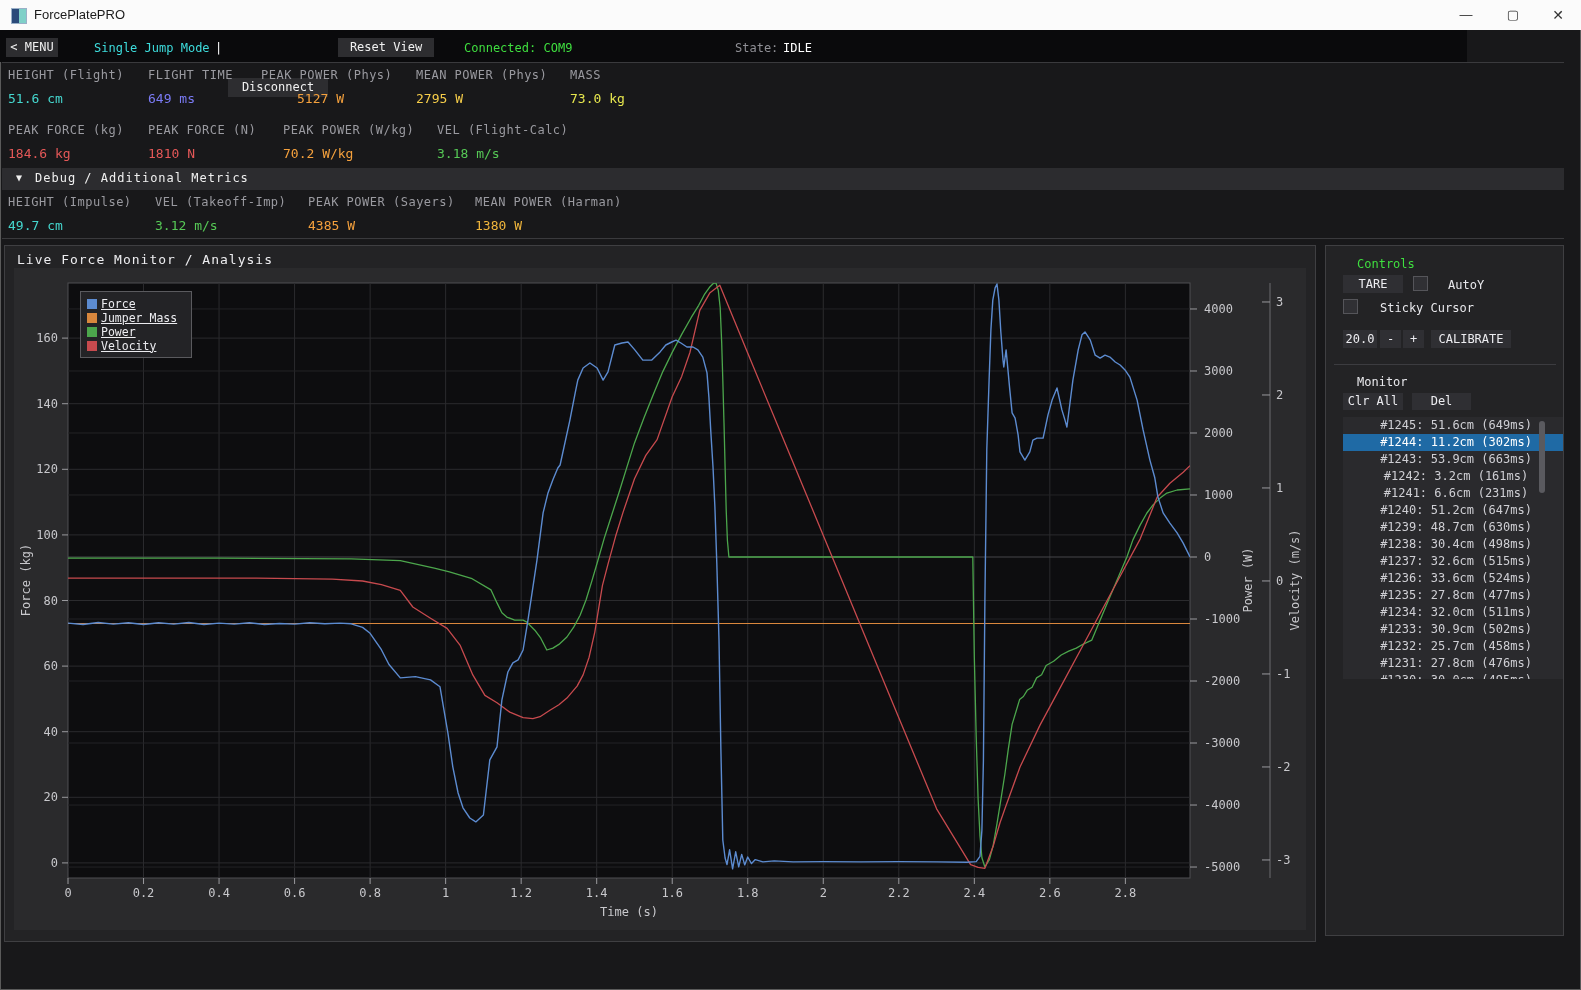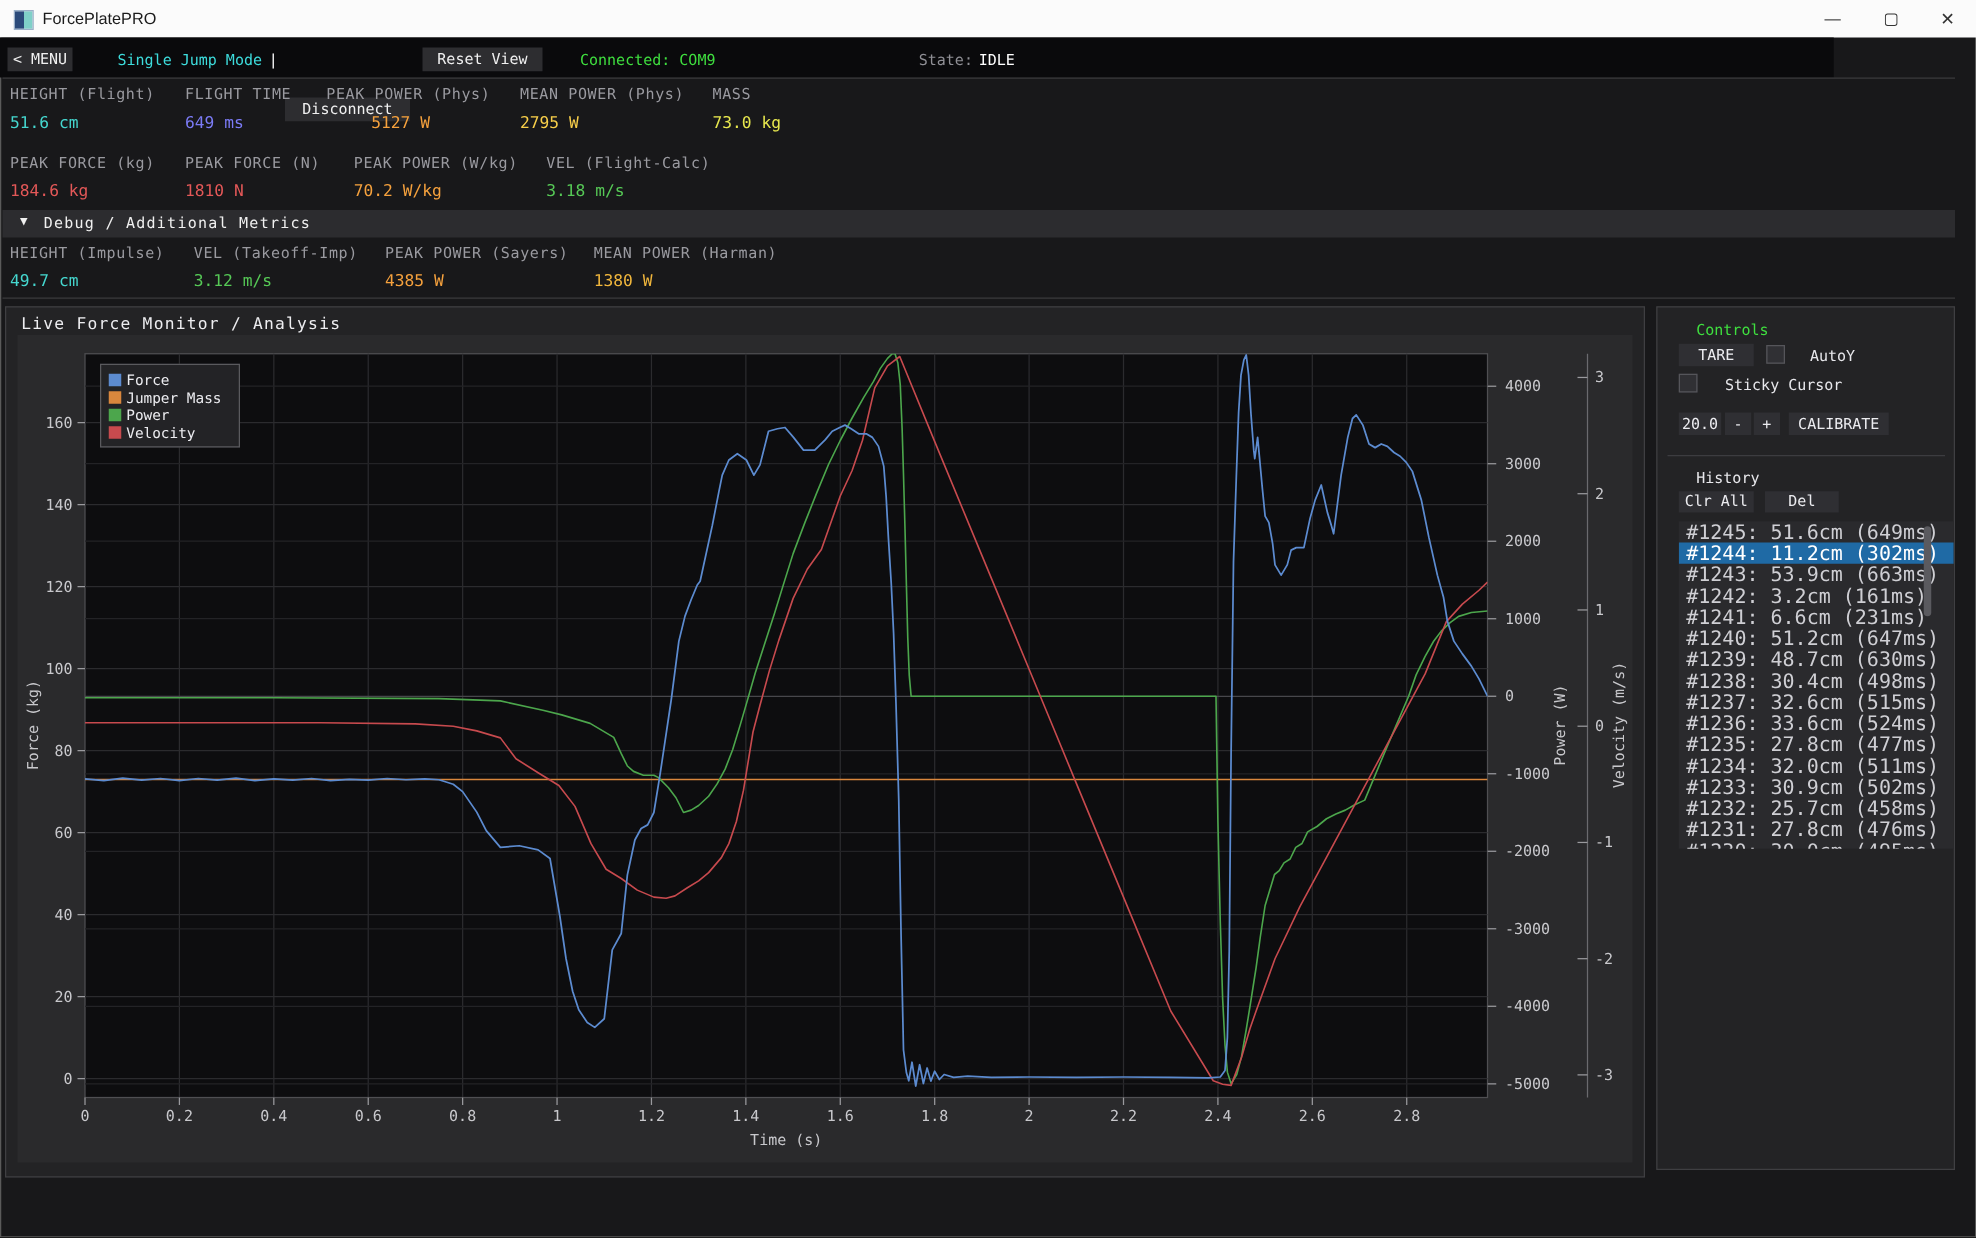--- a/index.html
+++ b/index.html
@@ -26,30 +26,30 @@
                 color:#f0f0f0;font-size:12px;}
   .sep-line{position:absolute;left:2px;width:1562px;height:0;border-top:1px solid #3a3a3d;}
   
   .panel{position:absolute;background:#232325;border:1px solid #3f3f42;box-sizing:border-box;}
   .chart-title{position:absolute;left:12px;top:6px;font-size:13px;color:#ededf0;letter-spacing:1px;}
   
   .legend{position:absolute;left:80px;top:291px;width:98px;background:#232326;border:1px solid #5a5a5e;
           padding:4px 6px;z-index:6;}
   .legend-row{display:flex;align-items:center;height:13px;margin:1px 0;}
   .legend-swatch{width:10px;height:10px;margin-right:4px;flex:none;}
-  .legend-label{font-size:11.5px;color:#ececf0;white-space:nowrap;}
+  .legend-label{font-size:11.5px;color:#ececf0;white-space:nowrap;text-decoration:underline;}
   
   .rp-text{position:absolute;font-size:12px;color:#e8e8ec;margin-left:14px;}
   .btn{position:absolute;background:#2f2f33;color:#ececf0;font-size:12px;text-align:center;}
   .checkbox{position:absolute;width:15px;height:15px;background:#303034;border:1px solid #55555a;
             box-sizing:border-box;}
   .valbox{position:absolute;background:#2f2f33;color:#ececf0;font-size:12px;text-align:center;}
   .hlist{position:absolute;left:17px;top:171px;width:220px;height:262px;background:#2a2a2d;
          overflow:hidden;}
-  .hitem{height:17px;line-height:17px;font-size:16px;color:#cfcfd4;padding-left:6px;white-space:nowrap;}
+  .hitem{height:17px;line-height:17px;font-size:12px;color:#cfcfd4;padding-left:6px;white-space:nowrap;text-align:center;}
   .hitem.sel{background:#1f6aa5;color:#ffffff;}
   .scroll-thumb{position:absolute;left:213px;top:175px;width:6px;height:72px;background:#5a5a5f;
                 border-radius:3px;}
   svg{position:absolute;left:0;top:0;pointer-events:none;z-index:5;}
 </style>
 </head>
 <body>
 
 <div id="app">
 
@@ -313,21 +313,21 @@
     <div class="btn" style="left:17px;top:29px;width:60px;height:18px;line-height:18px;">TARE</div>
     <div class="checkbox" style="left:87px;top:30px;"></div>
     <div class="rp-text" style="left:108px;top:32px;">AutoY</div>
     <div class="checkbox" style="left:17px;top:53px;"></div>
     <div class="rp-text" style="left:40px;top:55px;">Sticky Cursor</div>
     <div class="valbox" style="left:17px;top:84px;width:34px;height:18px;line-height:18px;">20.0</div>
     <div class="btn" style="left:54px;top:84px;width:21px;height:18px;line-height:18px;">-</div>
     <div class="btn" style="left:77px;top:84px;width:21px;height:18px;line-height:18px;">+</div>
     <div class="btn" style="left:105px;top:84px;width:80px;height:18px;line-height:18px;">CALIBRATE</div>
     <div style="position:absolute;left:8px;top:118px;width:222px;border-top:1px solid #3c3c40;"></div>
-    <div class="rp-text" style="left:17px;top:129px;">History</div>
+    <div class="rp-text" style="left:17px;top:129px;">Monitor</div>
     <div class="btn" style="left:17px;top:147px;width:60px;height:17px;line-height:17px;">Clr All</div>
     <div class="btn" style="left:86px;top:147px;width:59px;height:17px;line-height:17px;">Del</div>
     <div class="hlist" id="history-list">
         <div class="hitem">#1245: 51.6cm (649ms)</div>
         <div class="hitem sel">#1244: 11.2cm (302ms)</div>
         <div class="hitem">#1243: 53.9cm (663ms)</div>
         <div class="hitem">#1242: 3.2cm (161ms)</div>
         <div class="hitem">#1241: 6.6cm (231ms)</div>
         <div class="hitem">#1240: 51.2cm (647ms)</div>
         <div class="hitem">#1239: 48.7cm (630ms)</div>

